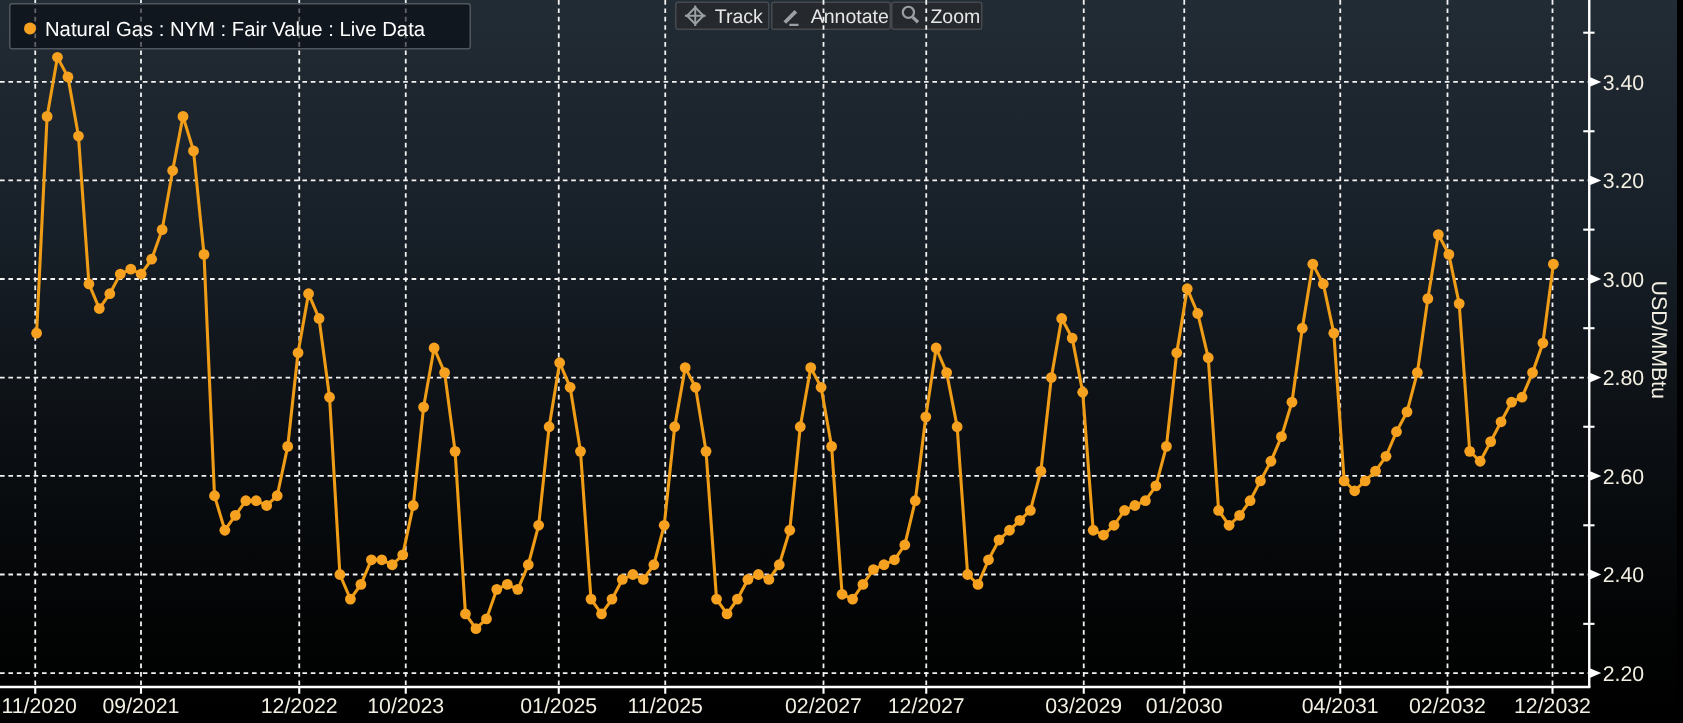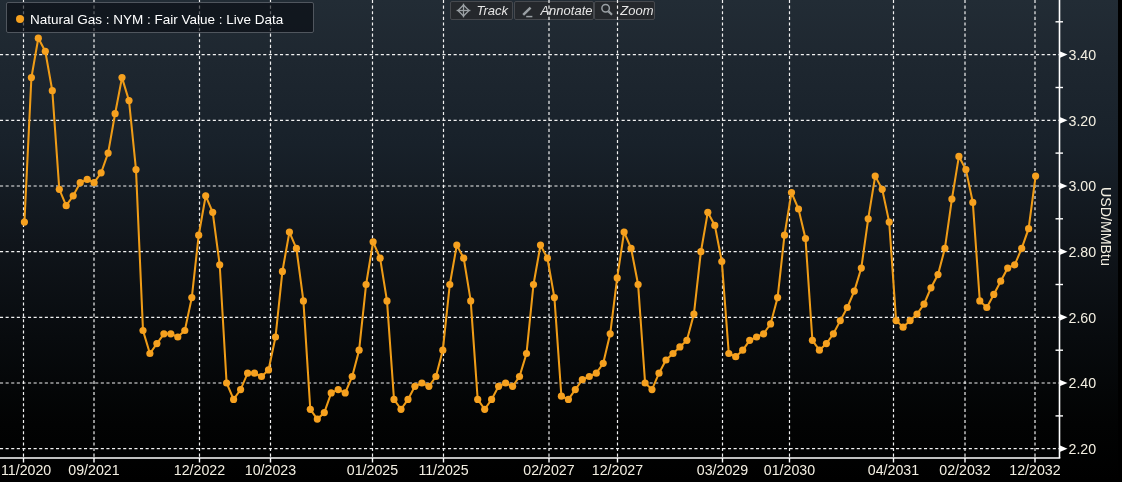--- a/index.html
+++ b/index.html
@@ -12,21 +12,21 @@
 .yl text{fill:#f3efe2;font-size:14.2px;}
 .xl text{fill:#f3efe2;font-size:14.2px;font-family:"Liberation Sans",sans-serif;}
 .series polyline{fill:none;stroke:#ef9c17;stroke-width:2.05;}
 .series circle{fill:#f6a11f;}
 #legend{position:absolute;left:6px;top:2px;width:308px;height:29px;z-index:5;
  background:rgba(8,12,17,0.62);border:1px solid #50565e;border-radius:2px;
  display:flex;align-items:center;color:#ffffff;font-size:13.5px;padding-top:3px;box-sizing:border-box;height:31px;}
 #legend .dot{width:8px;height:8px;border-radius:50%;background:#f6a11f;margin:0 6px 0 9px;flex:none;}
 .btn{position:absolute;top:1px;height:17px;background:#25282c;border:1px solid #46494e;
  border-radius:2px;color:#e6e6e6;font-size:13px;display:flex;align-items:center;
- justify-content:flex-start;padding-left:5px;gap:6px;z-index:1;box-sizing:content-box;font-style:italic;}
+ justify-content:flex-start;padding-left:5px;gap:6px;z-index:1;box-sizing:content-box;}
 #rstrip{position:absolute;right:0;top:0;width:4px;height:482px;background:#000;z-index:4;}
 </style></head><body>
 <div id="wrap">
 <div id="legend"><span class="dot"></span>Natural Gas : NYM : Fair Value : Live Data</div>
 <div class="btn" id="b1" style="left:449.5px;width:56px;">
  <svg width="15" height="15" viewBox="0 0 15 15" fill="none" stroke="#9aa0a4" stroke-width="1.3">
   <path d="M7.5,2 L13,7.5 L7.5,13 L2,7.5 Z"></path>
   <line x1="7.5" y1="0.6" x2="7.5" y2="14.4"></line>
         <line x1="0.6" y1="7.5" x2="14.4" y2="7.5"></line>
  </svg>Track</div>

